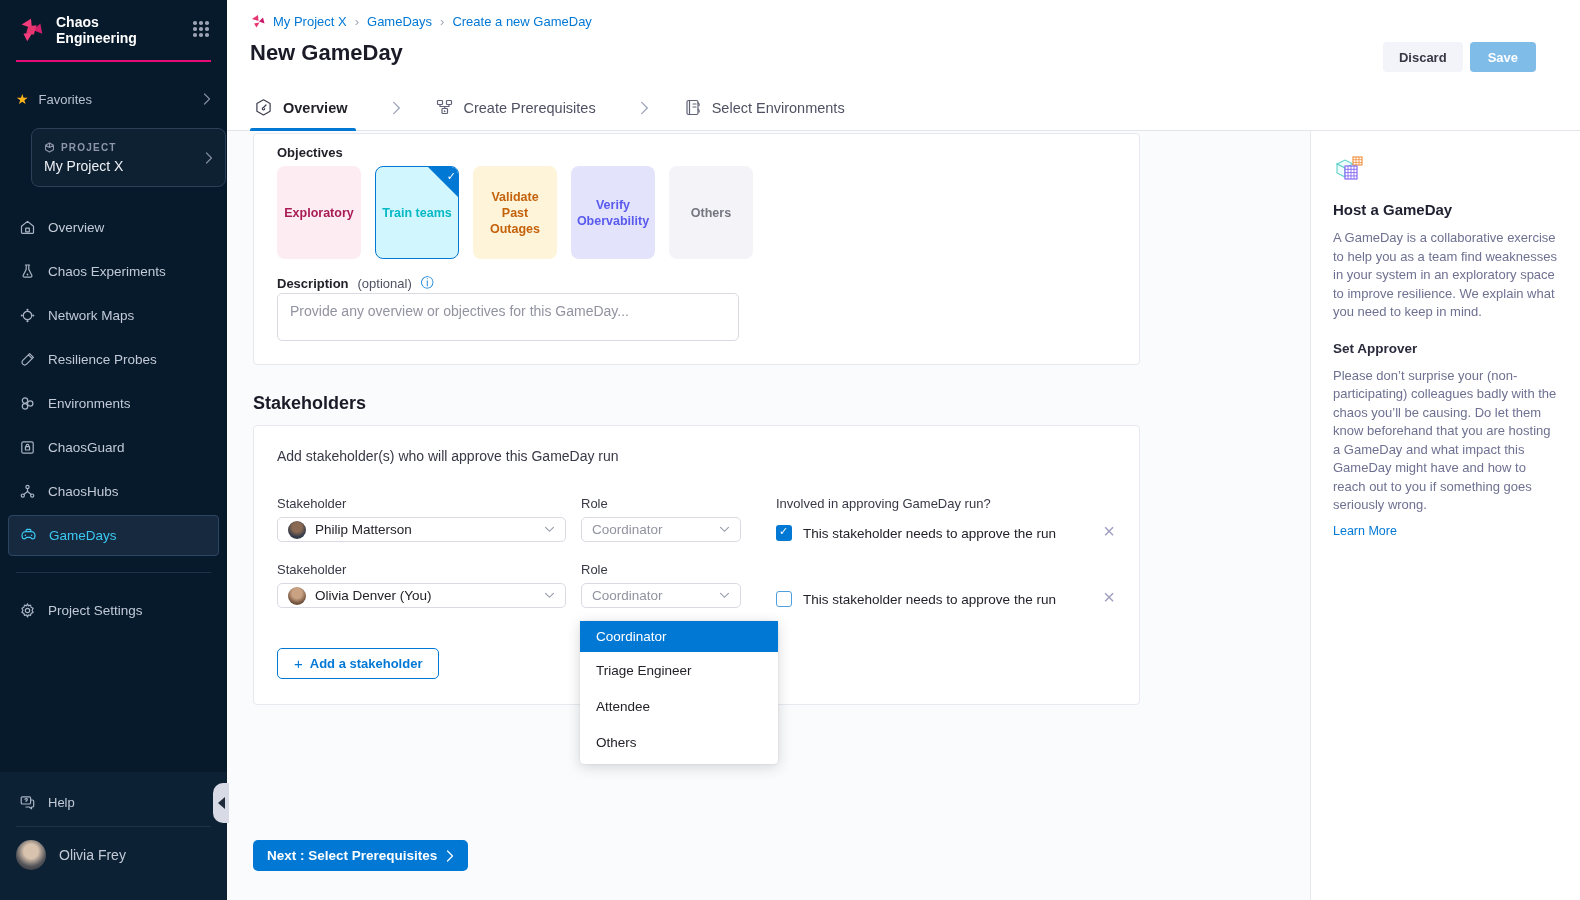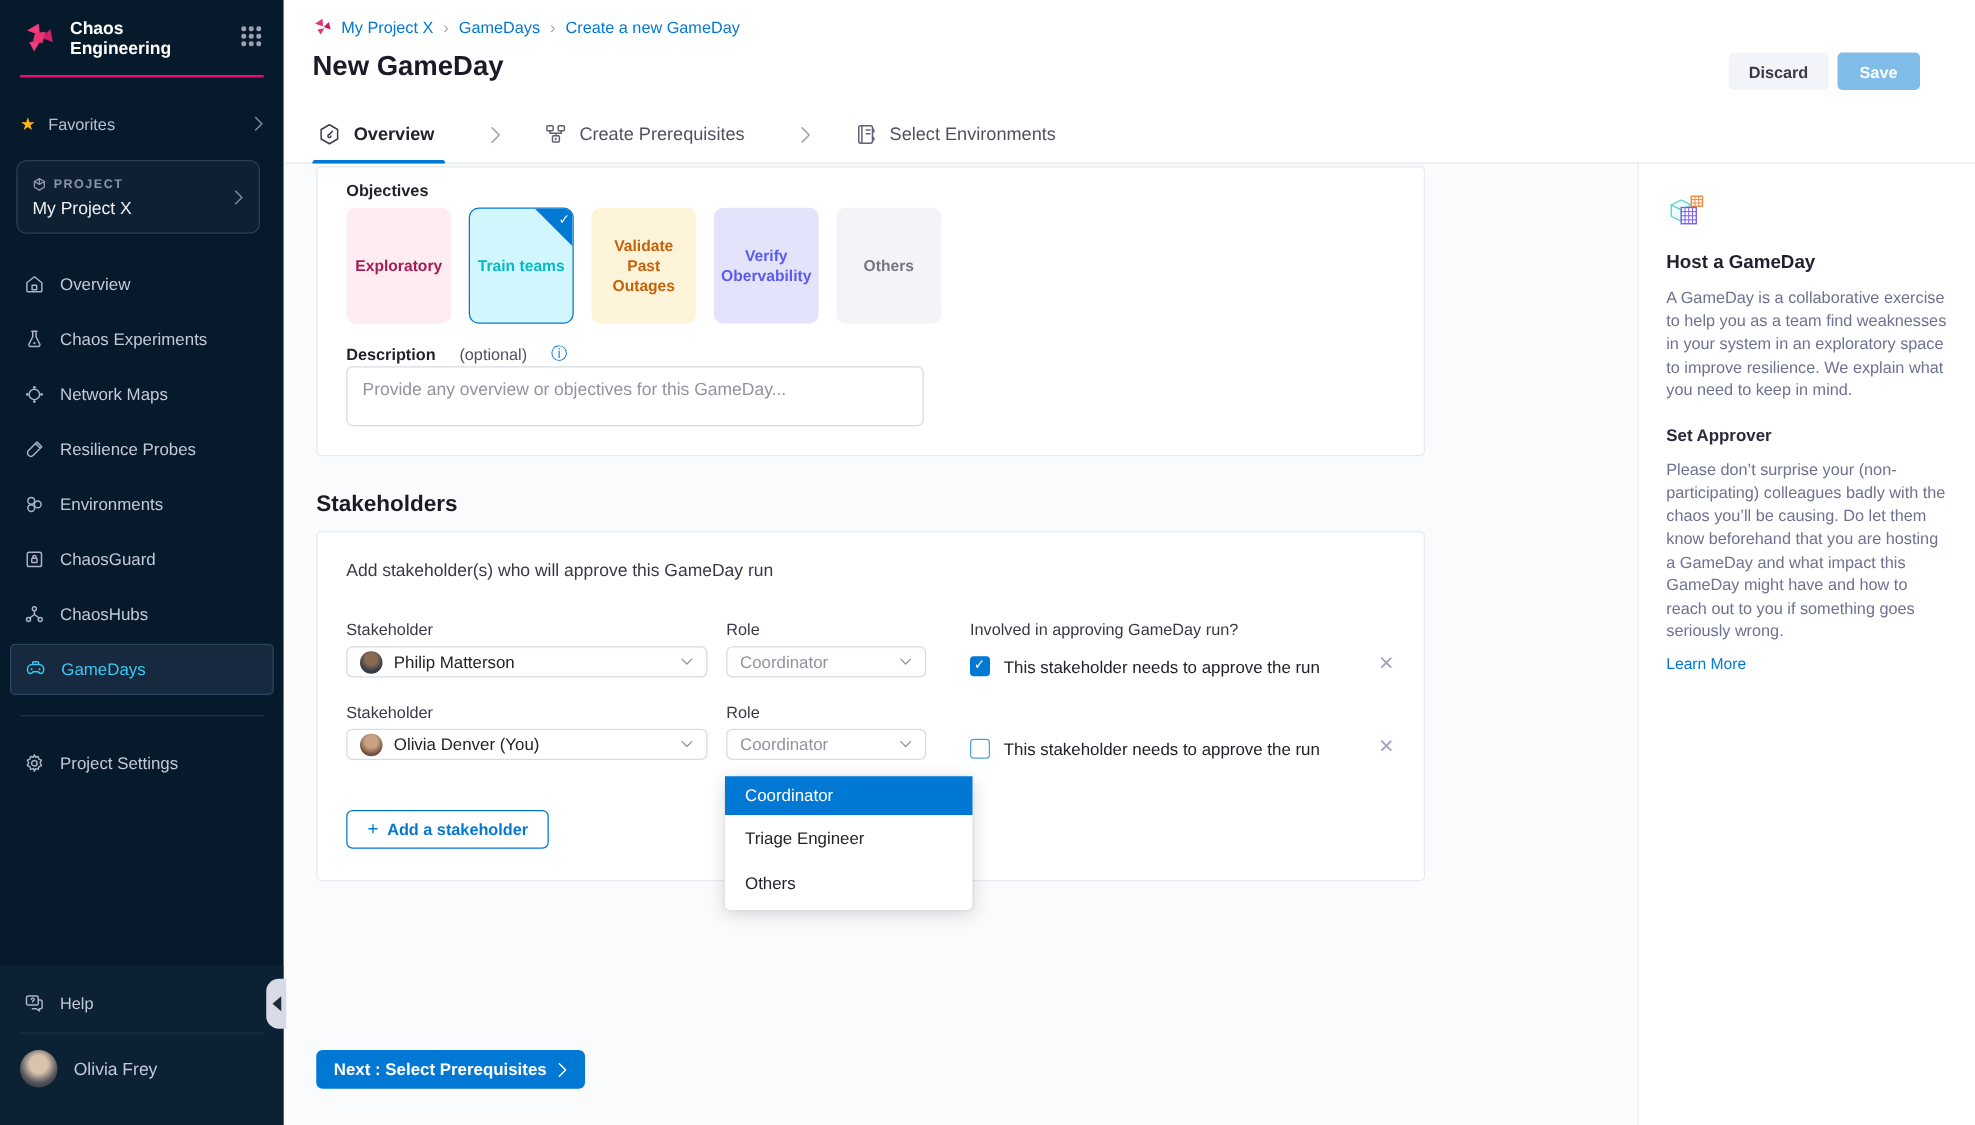--- a/index.html
+++ b/index.html
@@ -17,21 +17,21 @@
   .brand-text { color:#fff; font-size:14px; font-weight:700; line-height:16px; flex:1; }
   .module-grid { width:18px; height:18px; display:grid; grid-template-columns:repeat(3,4px); grid-template-rows:repeat(3,4px); gap:2px; }
   .module-grid i { width:3.5px; height:3.5px; border-radius:50%; background:#9aa1b3; }
   .brand-underline { height:2px; background:#e60b77; margin:4px 16px 0 16px; }
 
   .fav-row { display:flex; align-items:center; padding:0 16px; height:30px; margin-top:22px; font-size:13px; color:#b9c0d0; cursor:pointer; }
   .fav-row .star { color:#fdb41b; font-size:14px; margin-right:10px; }
   .fav-row .spacer { flex:1; }
   .chev-r { color:#848b9e; }
 
-  .project-chip { margin:14px 16px 0 13px; width:195px; height:59px; background:#0e2133; border:1px solid #2b3f56; border-radius:8px; padding:9px 12px; display:flex; align-items:center; cursor:pointer; }
+  .project-chip { margin:14px 16px 0 31px; width:195px; height:59px; background:#0e2133; border:1px solid #2b3f56; border-radius:8px; padding:9px 12px; display:flex; align-items:center; cursor:pointer; }
   .project-chip .pc-main { flex:1; }
   .pc-label-row { display:flex; align-items:center; color:#8e95a8; font-size:10px; letter-spacing:1.2px; font-weight:600; }
   .pc-label-row svg { margin-right:6px; }
   .pc-name { color:#eef0f5; font-size:14px; margin-top:5px; }
 
   .nav { margin-top:18px; }
   .nav-item { display:flex; align-items:center; height:44px; padding-left:19px; font-size:13.5px; color:#c3cad7; cursor:pointer; }
   .nav-item .nico { width:17px; height:17px; margin-right:12px; color:#a9b3c4; flex:none; }
   .nav-item.active-wrap { padding:0 8px; }
   .nav-active { display:flex; align-items:center; width:100%; height:41px; background:#16293f; border:1px solid #2b4660; border-radius:4px; padding-left:11px; color:#3cc8f1; cursor:pointer; }
@@ -75,21 +75,21 @@
   .obj-label { position:absolute; left:23px; top:11px; }
   .obj-row { position:absolute; left:23px; top:32px; display:flex; gap:14px; }
   .obj-card { position:relative; width:84px; height:93px; border-radius:8px; display:flex; align-items:center; justify-content:center; text-align:center; font-size:12.5px; font-weight:700; padding:6px; cursor:pointer; line-height:16px; border:1px solid transparent; }
   .obj-pink   { background:#fdecf2; color:#a81c56; }
   .obj-cyan   { background:#d2f6fd; color:#07b8c5; border:1.5px solid #0278d5; overflow:hidden; }
   .obj-amber  { background:#fdf4da; color:#c4620c; }
   .obj-violet { background:#e3e3fb; color:#5a5bee; }
   .obj-gray   { background:#f3f3f8; color:#75767f; }
   .obj-check { position:absolute; top:0; right:0; width:0; height:0; border-top:30px solid #0278d5; border-left:30px solid transparent; }
   .obj-check::after { content:"✓"; position:absolute; top:-29px; right:2px; color:#fff; font-size:11px; font-weight:700; }
-  .desc-label-row { position:absolute; left:23px; top:140px; display:flex; align-items:center; gap:19px; }
+  .desc-label-row { position:absolute; left:23px; top:140px; display:flex; align-items:center; gap:9px; }
   .desc-optional { font-size:13px; color:#4f5162; font-weight:400; }
   .info-icon { color:#0278d5; font-size:13px; cursor:pointer; }
   .desc-input { position:absolute; left:23px; top:159px; width:462px; height:48px; border:1px solid #d9dae3; border-radius:5px; padding:9px 12px; font-size:14px; font-family:inherit; color:#22222a; resize:none; background:#fff; }
   .desc-input::placeholder { color:#9293a0; }
 
   .section-heading { position:absolute; left:26px; top:262px; font-size:18px; font-weight:700; color:#1b1b28; }
   .card-stakeholders { left:26px; top:294px; width:887px; height:280px; }
   .stk-subtitle { position:absolute; left:23px; top:22px; font-size:14px; color:#383946; }
   .col-label { position:absolute; font-size:13px; color:#383946; }
   .lbl-stk1 { left:23px; top:70px; } .lbl-role1 { left:327px; top:70px; } .lbl-involved { left:522px; top:70px; }
@@ -423,20 +423,21 @@
 
       <button class="add-stk-btn">
         <span class="plus">+</span>
         <span>Add a stakeholder</span>
       </button>
     </section>
 
     <div class="dropdown">
       <div class="dd-item selected">Coordinator</div>
       <div class="dd-item">Triage Engineer</div>
+      <div class="dd-item">Attendee</div>
       <div class="dd-item">Others</div>
     </div>
 
     <button class="next-btn">
       <span>Next : Select Prerequisites</span>
       <svg class="ic" width="8" height="12" viewBox="0 0 8 12">
           <path class="stroke" d="M1.5 1l5 5-5 5" stroke-width="1.8"></path>
         </svg>
     </button>
   </main>

